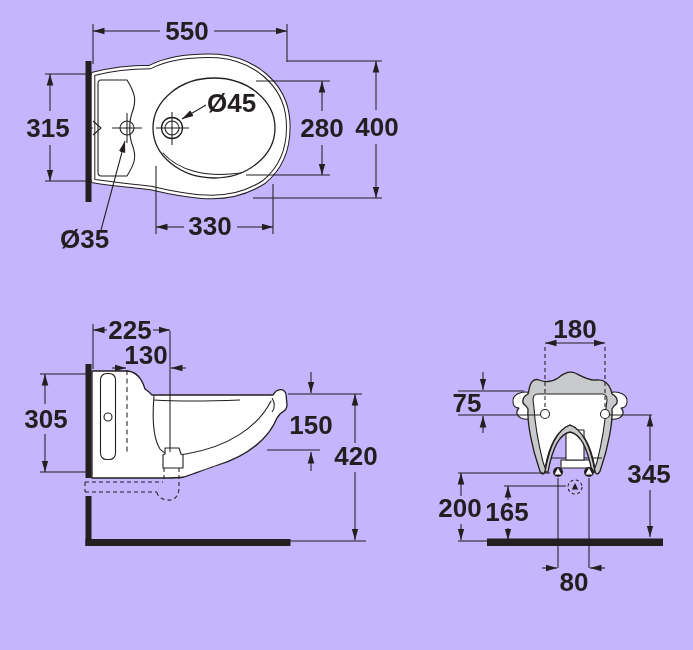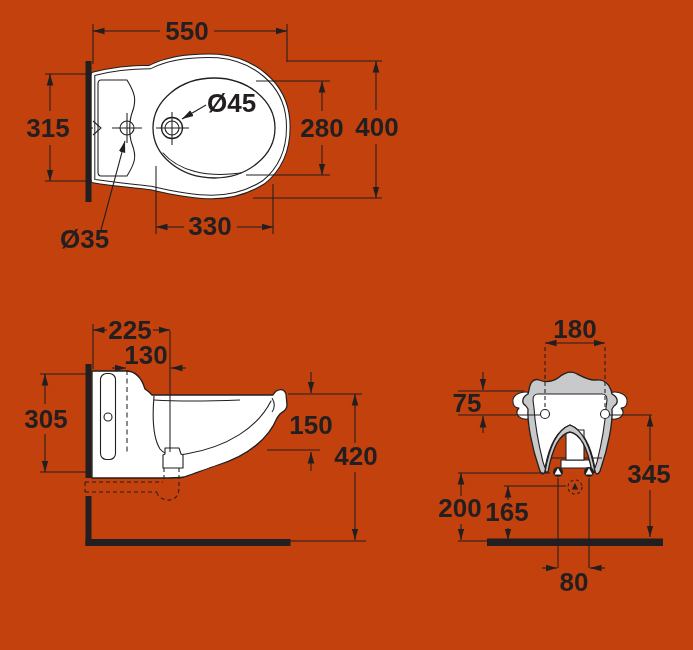--- a/index.html
+++ b/index.html
@@ -1,16 +1,16 @@
 <!DOCTYPE html>
 <html><head>
 <meta charset="utf-8">
 <style>
   html,body{margin:0;padding:0;background:#ffffff;}
-  .stage{width:693px;height:650px;position:relative;background:#c2410c;overflow:hidden;}
+  .stage{width:693px;height:650px;position:relative;background:#c4b5fd;overflow:hidden;}
   svg{display:block;}
   .ln{stroke:#231f20;stroke-width:1.3;fill:none;stroke-linecap:round;stroke-linejoin:round;}
   .th{stroke-width:1.1;}
   .fw{fill:#ffffff;}
   .fg{fill:#c8c9cb;}
   .dbl1{stroke:#231f20;stroke-width:4.6;fill:#ffffff;stroke-linejoin:round;}
   .dbl2{stroke:#ffffff;stroke-width:2.6;fill:none;stroke-linejoin:round;}
   .dm{stroke:#231f20;stroke-width:1.05;fill:none;}
   .dsh{stroke-dasharray:5 3.5;}
   .dsh2{stroke-dasharray:4 3;}

